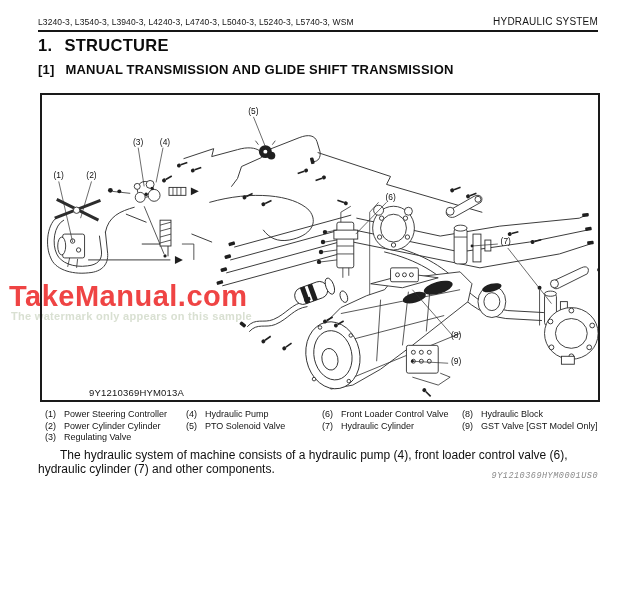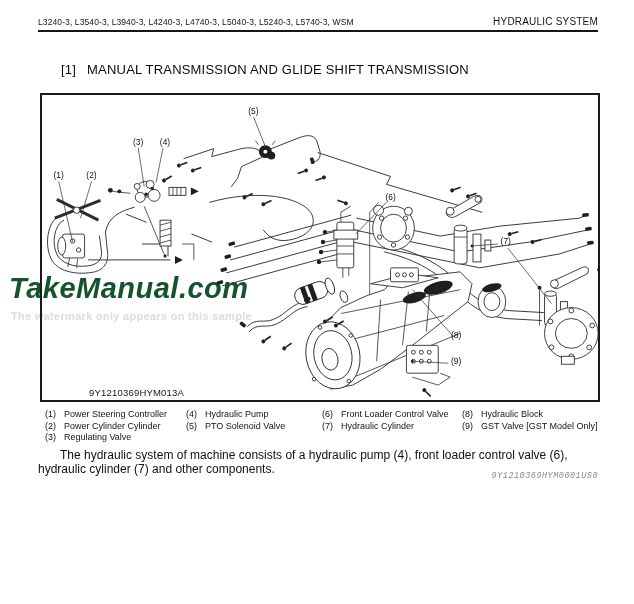--- a/index.html
+++ b/index.html
@@ -7,24 +7,24 @@
     position:relative;width:634px;height:492px;background:#ffffff;
     font-family:"Liberation Sans",sans-serif;color:#111;overflow:hidden;
   }
   
   .hdr-left{position:absolute;left:38px;top:17px;font-size:8.5px;color:#141414;letter-spacing:.1px;}
   .hdr-right{position:absolute;right:36px;top:16px;font-size:10px;color:#141414;letter-spacing:.2px;}
   .hdr-rule{position:absolute;left:38px;top:30px;width:560px;height:2px;background:#161616;}
   
   .h1{position:absolute;left:38px;top:36px;font-size:16.5px;font-weight:bold;letter-spacing:.3px;color:#0c0c0c;}
   .h1 .sp{display:inline-block;width:12px;}
-  .h2{position:absolute;left:38px;top:62px;font-size:13px;font-weight:normal;letter-spacing:.2px;color:#0c0c0c;margin-left:23px;}
+  .h2{position:absolute;left:38px;top:62px;font-size:13px;font-weight:bold;letter-spacing:.2px;color:#0c0c0c;}
   .h2 .sp{display:inline-block;width:11px;}
   
-  .wm1{position:absolute;left:9px;top:272px;font-size:29px;font-weight:bold;color:#14532d;letter-spacing:.5px;z-index:1;font-style:italic;}
+  .wm1{position:absolute;left:9px;top:280px;font-size:29px;font-weight:bold;color:#ef4444;letter-spacing:.5px;z-index:1;}
   .wm2{position:absolute;left:11px;top:310px;font-size:11px;font-weight:bold;color:#d9e0d2;letter-spacing:.3px;z-index:1;text-align:center;}
   
   .dbox{position:absolute;left:40px;top:93px;width:556px;height:305px;border:2px solid #1a1a1a;z-index:2;background:transparent;}
   .dbox svg{position:absolute;left:0;top:0;}
   .fig-num{position:absolute;left:5px;bottom:2px;font-size:9.5px;color:#141414;letter-spacing:.2px;background:transparent;margin-left:42px;}
   
   .legend{position:absolute;left:0;top:409px;width:634px;font-size:9px;line-height:11.5px;color:#141414;z-index:3;}
   .lcol{position:absolute;top:0;}
   .lcol.c1{left:45px;} .lcol.c2{left:186px;} .lcol.c3{left:322px;} .lcol.c4{left:462px;}
   .litem{display:flex;}
@@ -42,20 +42,21 @@
 </style>
 </head>
 <body>
 
 <div class="page">
 
   <div class="hdr-left">L3240-3, L3540-3, L3940-3, L4240-3, L4740-3, L5040-3, L5240-3, L5740-3, WSM</div>
   <div class="hdr-right">HYDRAULIC SYSTEM</div>
   <div class="hdr-rule"></div>
 
+  <div class="h1"><span>1.</span><span class="sp"></span><span>STRUCTURE</span></div>
   <div class="h2"><span>[1]</span><span class="sp"></span><span>MANUAL TRANSMISSION AND GLIDE SHIFT TRANSMISSION</span></div>
 
   <div class="wm1">TakeManual.com</div>
   <div class="wm2">The watermark only appears on this sample</div>
 
   <div class="dbox">
     <svg width="556" height="303" viewBox="0 0 558 305">
 
       <g class="ln">
 

